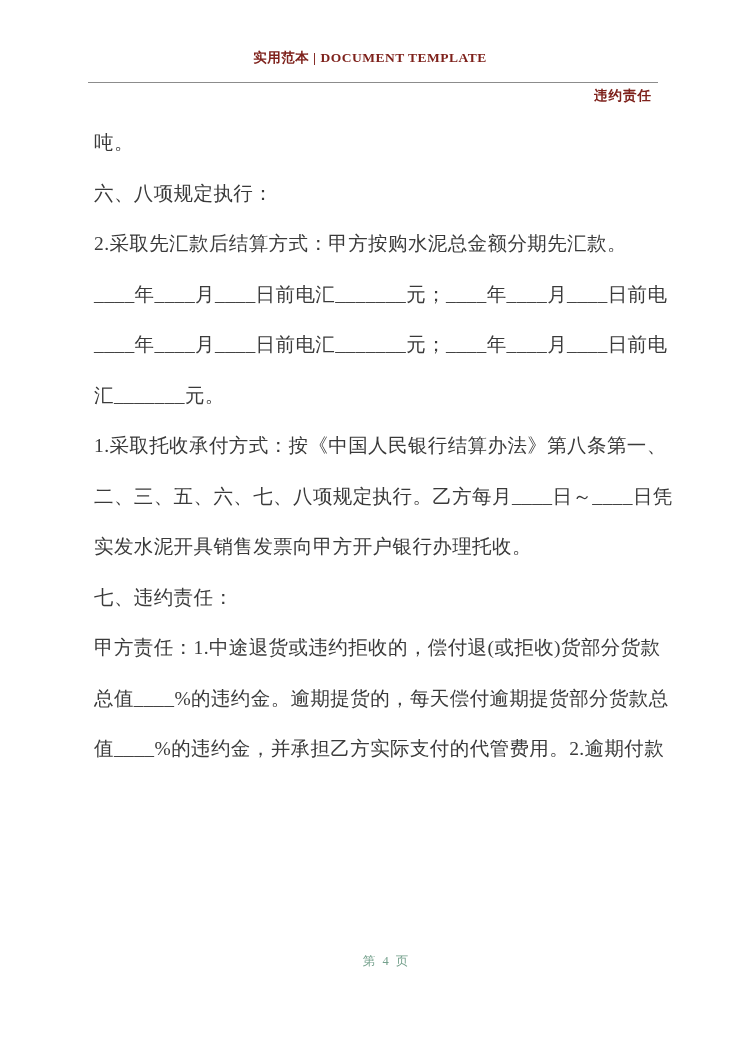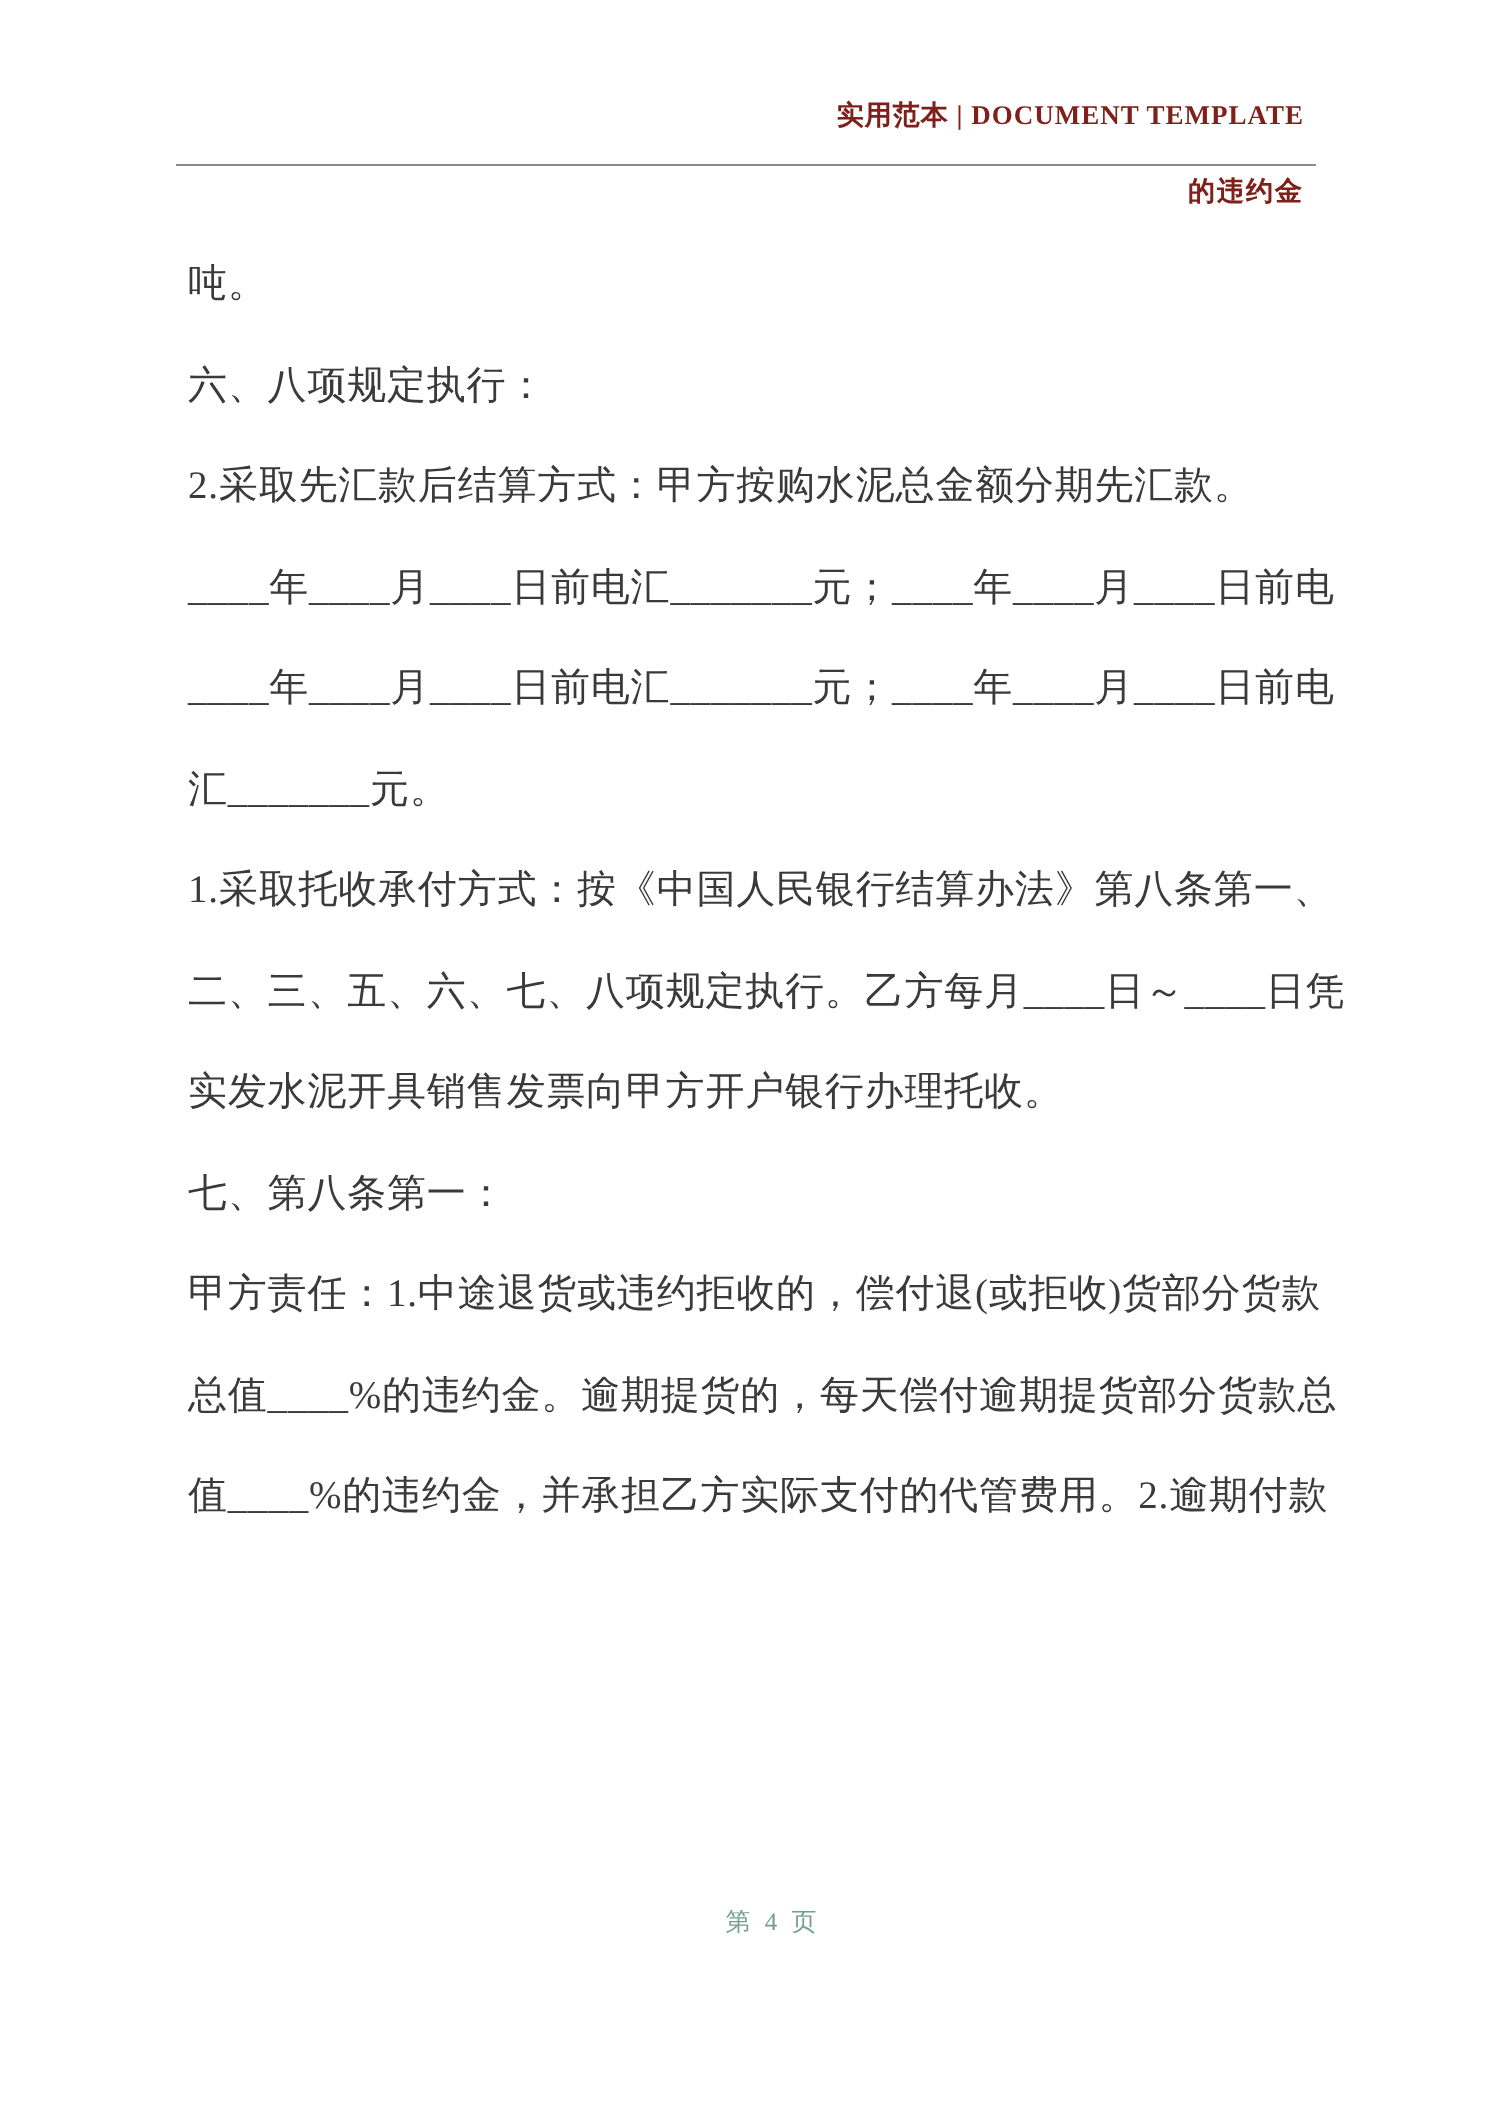--- a/index.html
+++ b/index.html
@@ -15,21 +15,21 @@
     position: absolute;
     inset: 0;
     background: #ffffff;
   }
   
   .header-brand {
     position: absolute;
     top: 49px;
     left: 88px;
     right: 92px;
-    text-align: right;
+    text-align: center;
     font-size: 13.5px;
     font-weight: bold;
     letter-spacing: 0.5px;
     color: #7e211b;
     white-space: nowrap;
   }
   .header-rule {
     position: absolute;
     top: 82px;
     left: 88px;
@@ -80,33 +80,33 @@
 </style>
 </head>
 <body>
 
 <div class="page">
 
   <div class="header-brand">实用范本 | DOCUMENT TEMPLATE</div>
 
   <div class="header-rule"></div>
 
-  <div class="doc-subtitle">的违约金</div>
+  <div class="doc-subtitle">违约责任</div>
 
   <div class="content">
     <p>吨。</p>
     <p>六、八项规定执行：</p>
     <p>2.采取先汇款后结算方式：甲方按购水泥总金额分期先汇款。</p>
     <p>____年____月____日前电汇_______元；____年____月____日前电</p>
     <p>____年____月____日前电汇_______元；____年____月____日前电</p>
     <p>汇_______元。</p>
     <p>1.采取托收承付方式：按《中国人民银行结算办法》第八条第一、</p>
     <p>二、三、五、六、七、八项规定执行。乙方每月____日～____日凭</p>
     <p>实发水泥开具销售发票向甲方开户银行办理托收。</p>
-    <p>七、第八条第一：</p>
+    <p>七、违约责任：</p>
     <p>甲方责任：1.中途退货或违约拒收的，偿付退(或拒收)货部分货款</p>
     <p>总值____%的违约金。逾期提货的，每天偿付逾期提货部分货款总</p>
     <p>值____%的违约金，并承担乙方实际支付的代管费用。2.逾期付款</p>
   </div>
 
   <div class="footer">第 4 页</div>
 
 </div>
 
 </body></html>

